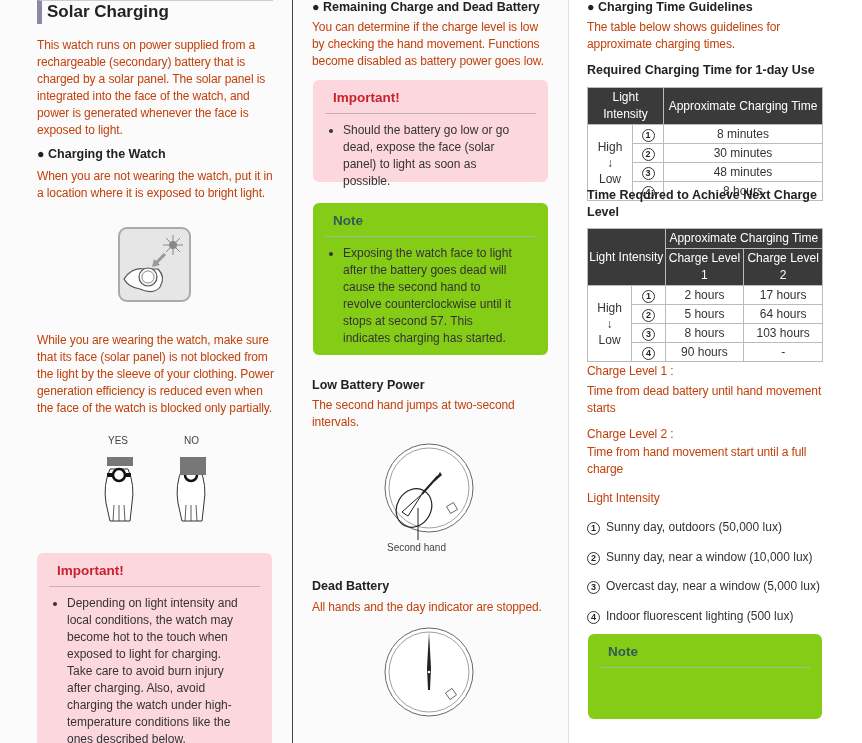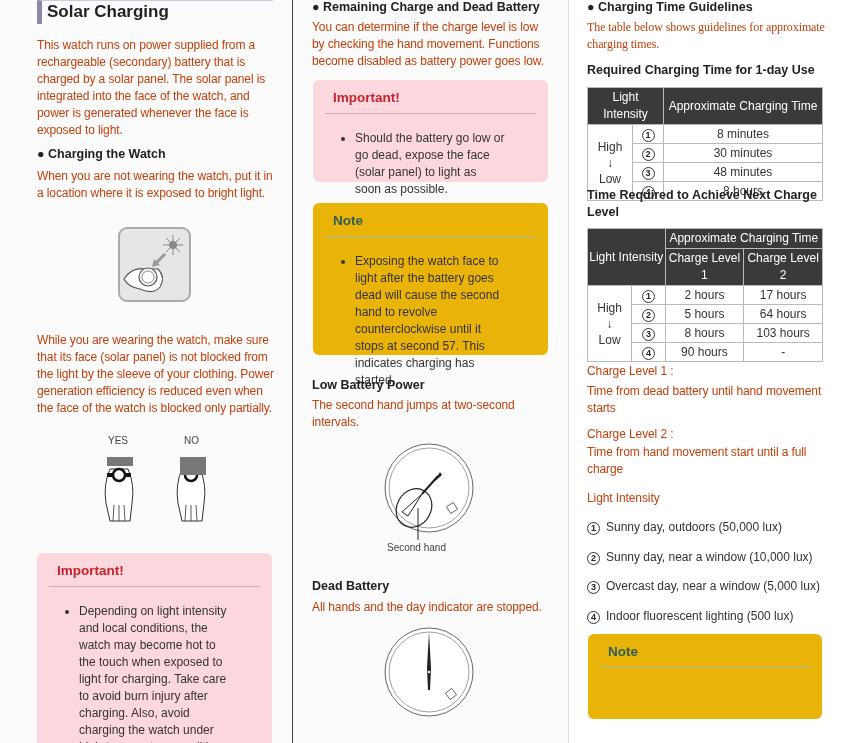--- a/index.html
+++ b/index.html
@@ -17,27 +17,27 @@
   .h-bullet { font-weight: bold; font-size: 12.5px; color: #222; }
   .sub-h { font-weight: bold; font-size: 12.5px; color: #222; line-height: 17px; }
   .title-bar {
     position: absolute; left: 37px; top: 0; width: 236px; height: 24px;
     border-left: 5px solid #8a8aa8; border-top: 1px solid #ccd;
     box-sizing: border-box; padding-left: 5px;
   }
   .title-bar span { font-size: 17px; font-weight: bold; color: #222; line-height: 22px; }
   .box { position: absolute; border-radius: 6px; box-sizing: border-box; }
   .box.imp { background: #fdd7de; }
-  .box.note { background: #eab308; }
+  .box.note { background: #84cc16; }
   .box .bh { font-weight: bold; font-size: 13.5px; margin: 10px 12px 0 20px; }
   .box.imp .bh { color: #c8222e; }
   .box.note .bh { color: #2f5d57; }
   .box hr { border: none; border-top: 1px solid #c9aeb4; margin: 8px 12px 8px 12px; }
   .box.note hr { border-top-color: #9fbfa5; }
-  .box ul { margin: 16px; padding: 0 27px 0 26px; }
+  .box ul { margin: 4px; padding: 0 27px 0 26px; }
   .box li { line-height: 17px; font-size: 12px; color: #333; }
   table.ct { border-collapse: collapse; position: absolute; font-size: 12px; }
   table.ct th { background: #3a3a3a; color: #fff; font-weight: normal; border: 1px solid #bbb; padding: 1px 3px; line-height: 17px; }
   table.ct td { border: 1px solid #bbb; text-align: center; line-height: 16px; padding: 1px 2px; color: #333; background: #fff; }
   .circ {
     display: inline-block; width: 11px; height: 11px; border: 1px solid #333; border-radius: 50%;
     font-size: 9px; line-height: 11px; text-align: center; color: #222; font-weight: bold;
   }
   .li-row { position: absolute; left: 587px; font-size: 12px; color: #333; }
   .li-row .circ { margin-right: 6px; }
@@ -156,21 +156,21 @@
     <circle cx="46" cy="46" r="44" fill="#fff" stroke="#666" stroke-width="1"></circle>
     <circle cx="46" cy="46" r="40" fill="none" stroke="#888" stroke-width="0.8"></circle>
     <polygon points="46,6 48,42 47,64 45,64 44,42" fill="#222"></polygon>
     <circle cx="46" cy="46" r="1.2" fill="#fff"></circle>
     <rect x="64" y="64" width="8" height="8" transform="rotate(-35 68 68)" fill="none" stroke="#555" stroke-width="0.8"></rect>
   </svg>
 </div>
 
 <div id="col3" class="col"></div>
 <div class="abs h-bullet" style="left:587px;top:0px;">● Charging Time Guidelines</div>
-<div class="abs p" style="left:587px;top:19px;width:240px;font-family:Liberation Serif, serif;">The table below shows guidelines for approximate charging times.</div>
+<div class="abs p" style="left:587px;top:19px;width:240px;">The table below shows guidelines for approximate charging times.</div>
 <div class="abs sub-h" style="left:587px;top:62px;">Required Charging Time for 1-day Use</div>
 
 <table class="ct" style="left:587px;top:87px;width:236px;">
   <tbody>
       <tr>
     <th colspan="2">Light Intensity</th>
     <th>Approximate Charging Time</th>
   </tr>
   <tr>
     <td rowspan="4" style="width:40px;line-height:16px;">

